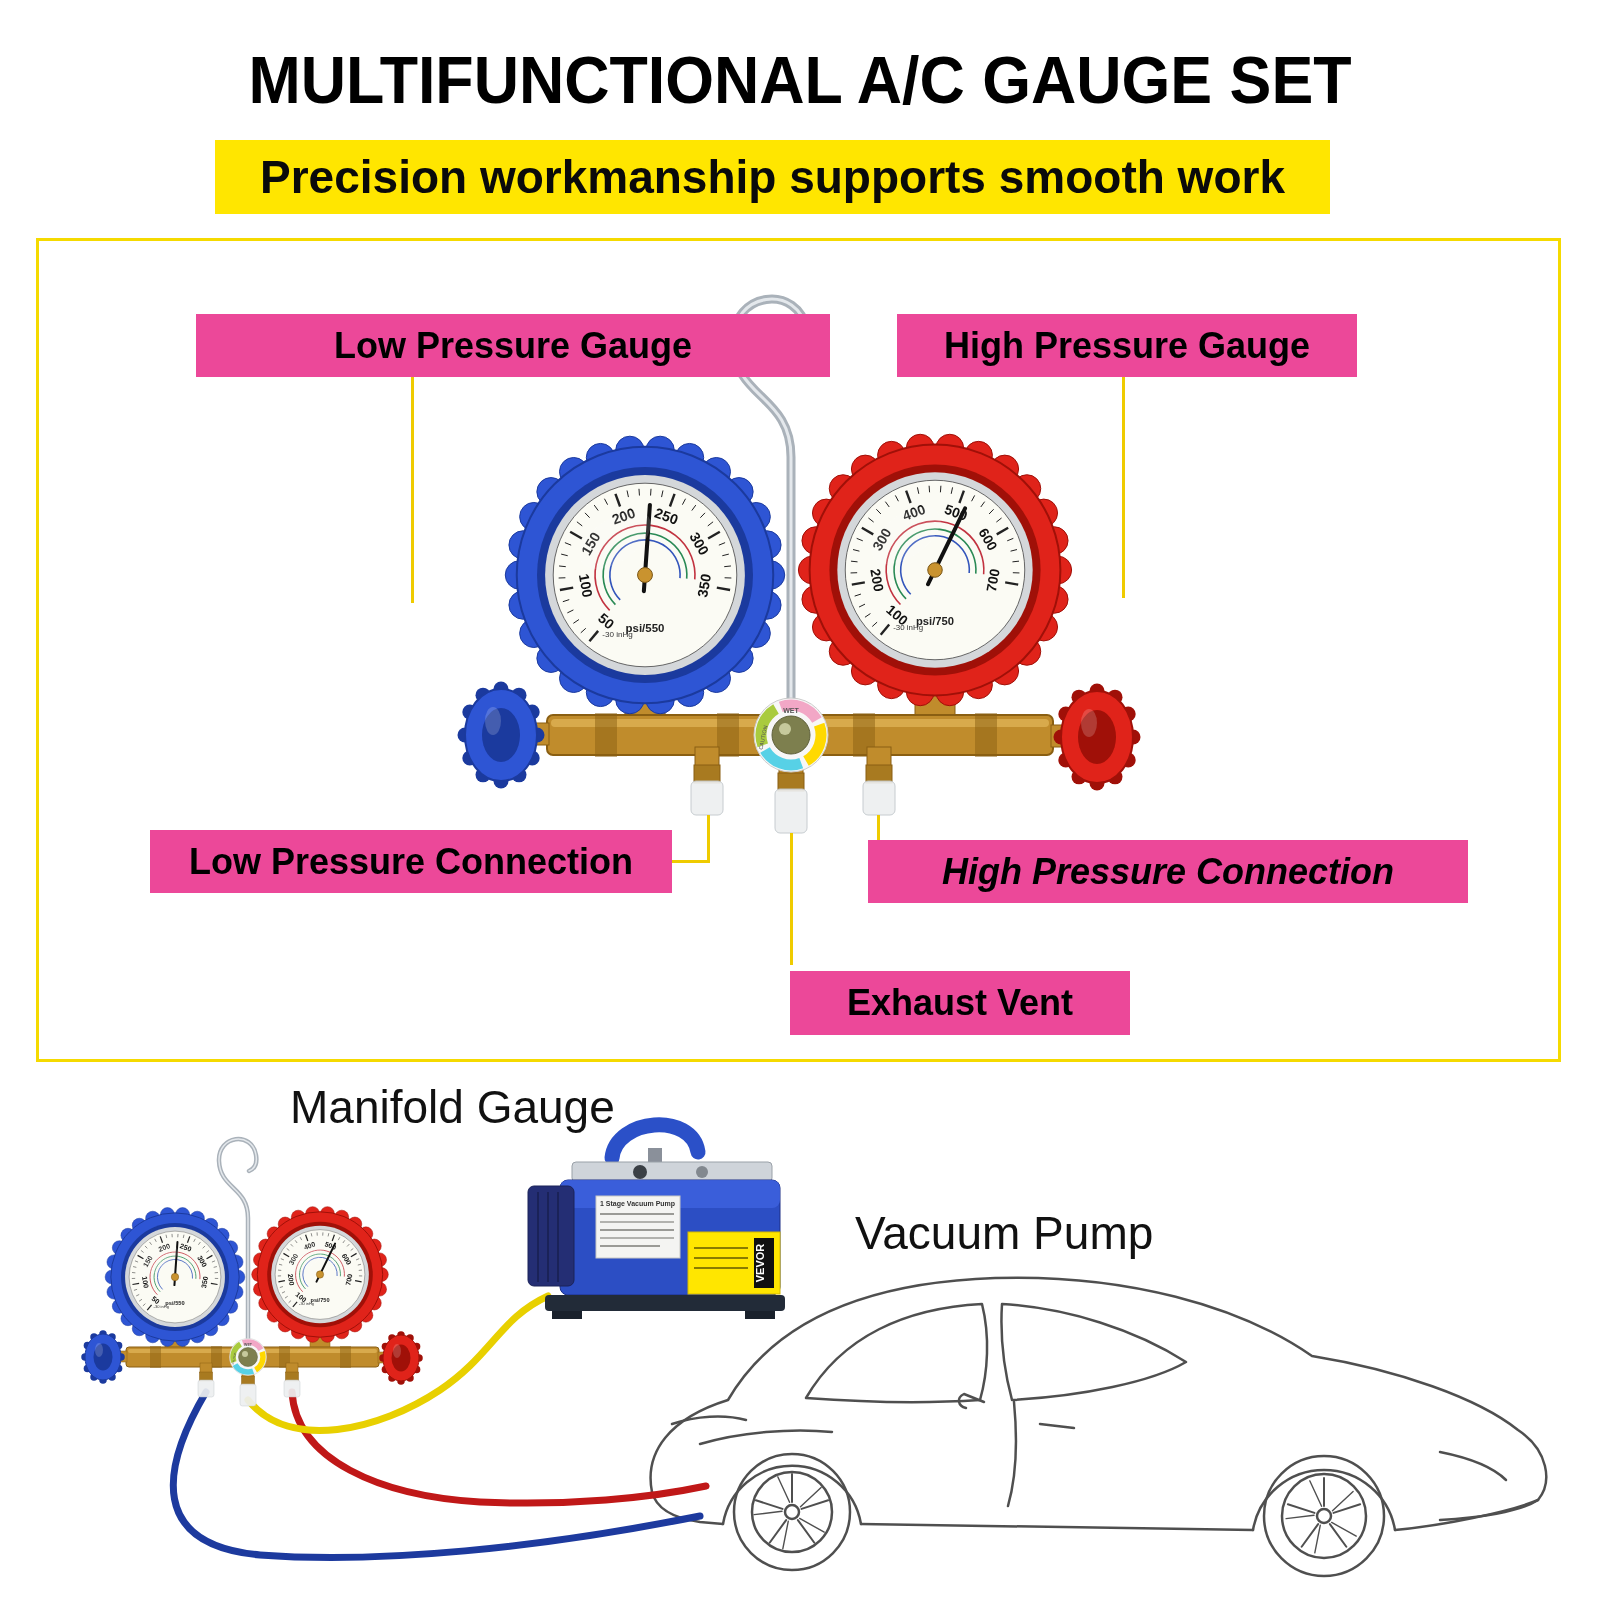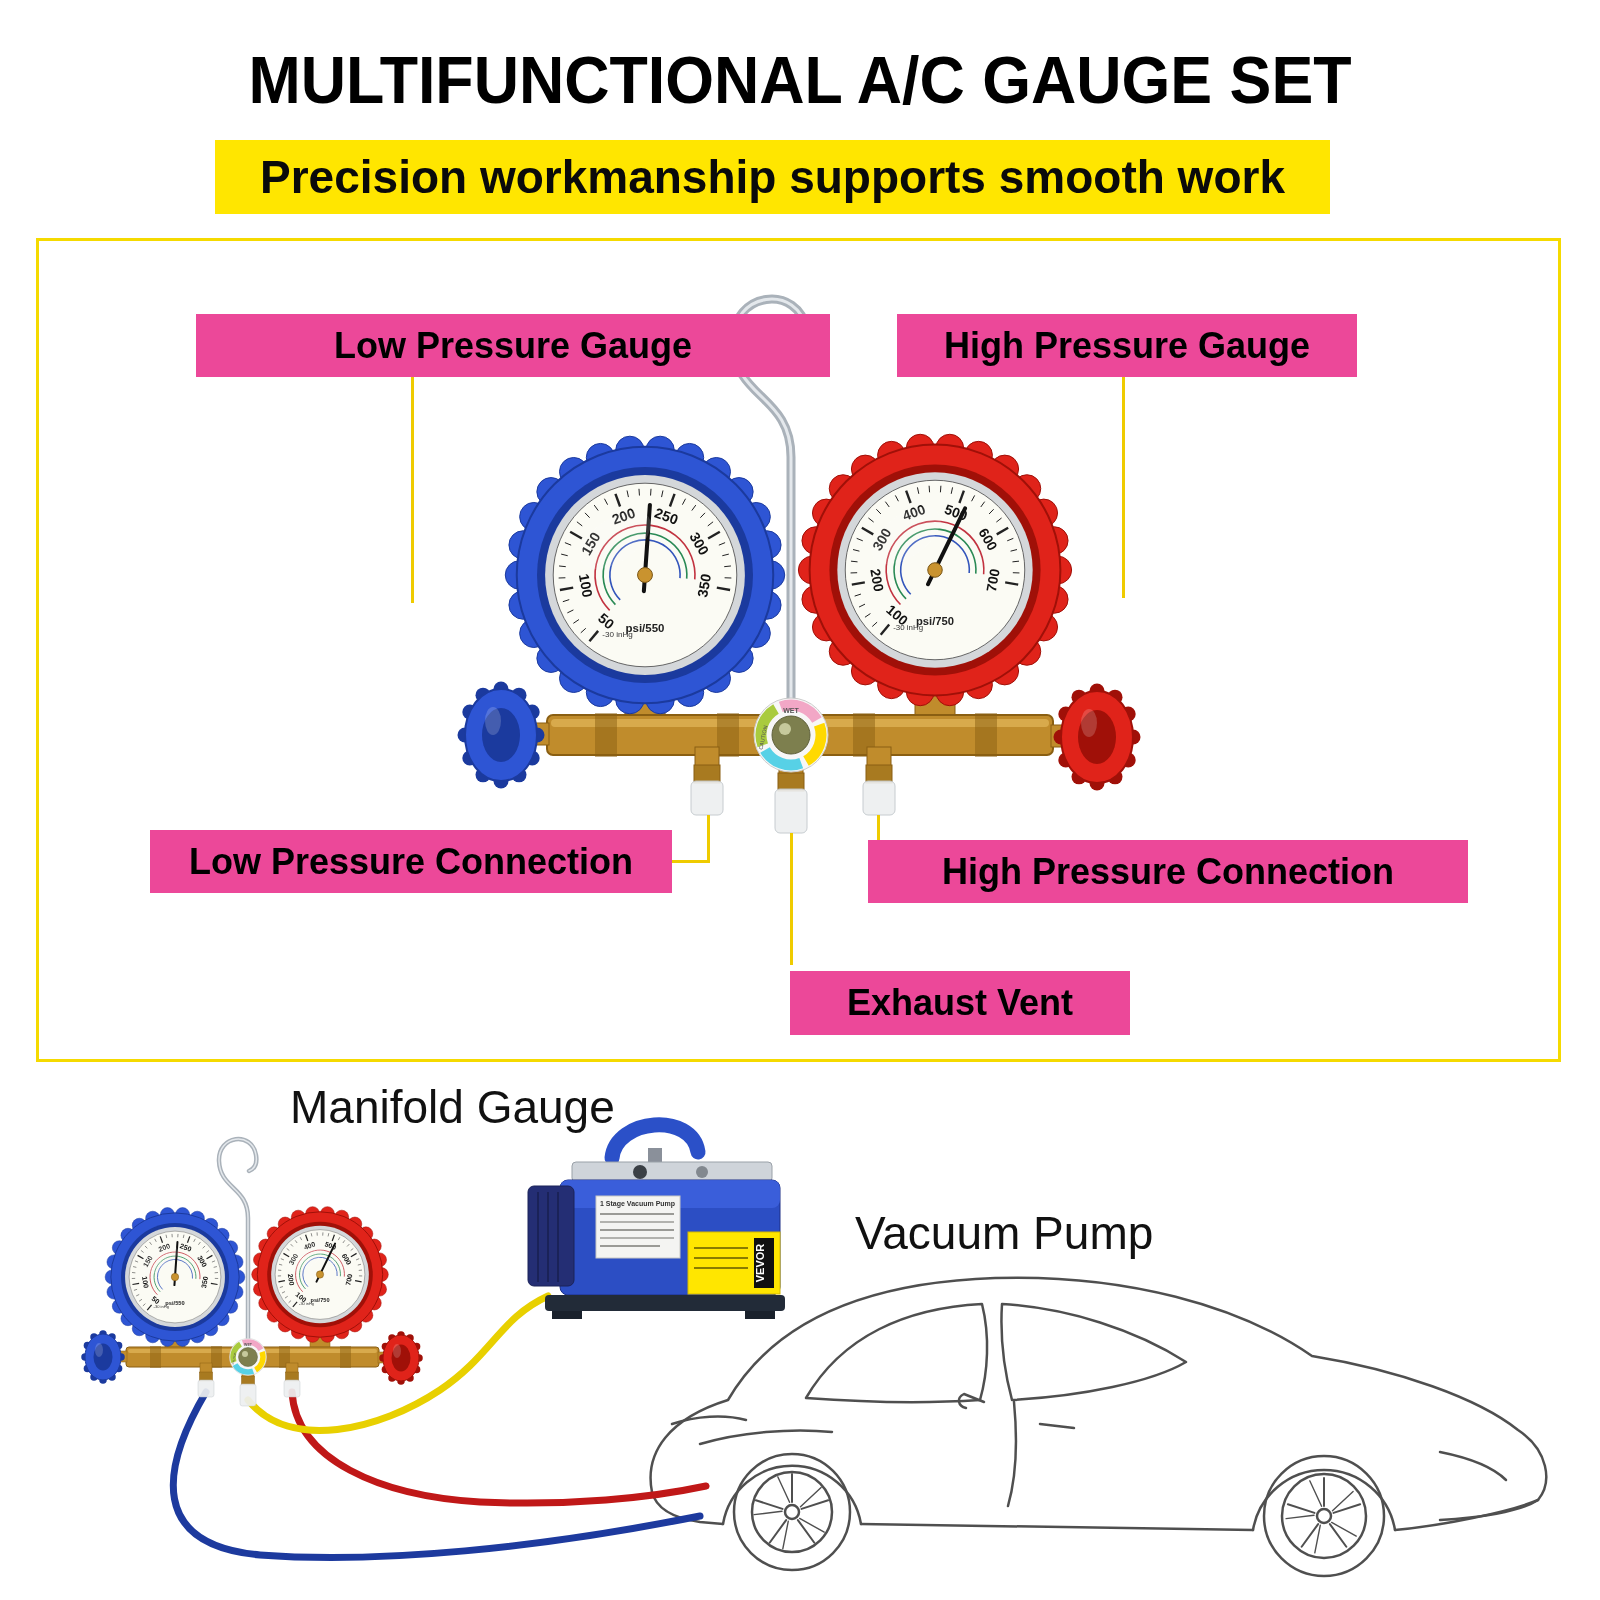--- a/index.html
+++ b/index.html
@@ -10,21 +10,21 @@
          font-size:66px;font-weight:900;letter-spacing:0px;color:#000;transform:scaleX(.95);}
   .banner{position:absolute;top:140px;left:215px;width:1115px;height:74px;background:#FFE600;
           display:flex;align-items:center;justify-content:center;font-size:46px;font-weight:700;color:#0a0a0a;}
   .frame{position:absolute;left:36px;top:238px;width:1519px;height:818px;border:3px solid #F5DA00;}
   .callout{position:absolute;background:#ec4899;display:flex;align-items:center;justify-content:center;
            font-size:36px;font-weight:600;color:#000;z-index:5;}
   .cline{position:absolute;background:#EFCB00;z-index:4;}
   .low-gauge-box{left:196px;top:314px;width:634px;height:63px;}
   .high-gauge-box{left:897px;top:314px;width:460px;height:63px;}
   .low-conn-box{left:150px;top:830px;width:522px;height:63px;}
-  .high-conn-box{left:868px;top:840px;width:600px;height:63px;}
+  .high-conn-box{left:868px;top:840px;width:600px;height:63px;font-style:italic;}
   .exhaust-box{left:790px;top:963px;width:340px;height:64px;margin-top:8px;}
   .line-low-gauge{left:411px;top:377px;width:3px;height:226px;}
   .line-high-gauge{left:1122px;top:377px;width:3px;height:221px;}
   .line-low-conn-h{left:672px;top:860px;width:38px;height:3px;}
   .line-low-conn-v{left:707px;top:815px;width:3px;height:48px;}
   .line-high-conn-v{left:877px;top:815px;width:3px;height:28px;}
   .line-exhaust-v{left:790px;top:833px;width:3px;height:132px;}
   .section-label{position:absolute;font-size:46px;font-weight:500;color:#111;z-index:6;}
   .manifold-label{left:290px;top:1080px;}
   .pump-label{left:855px;top:1206px;}

